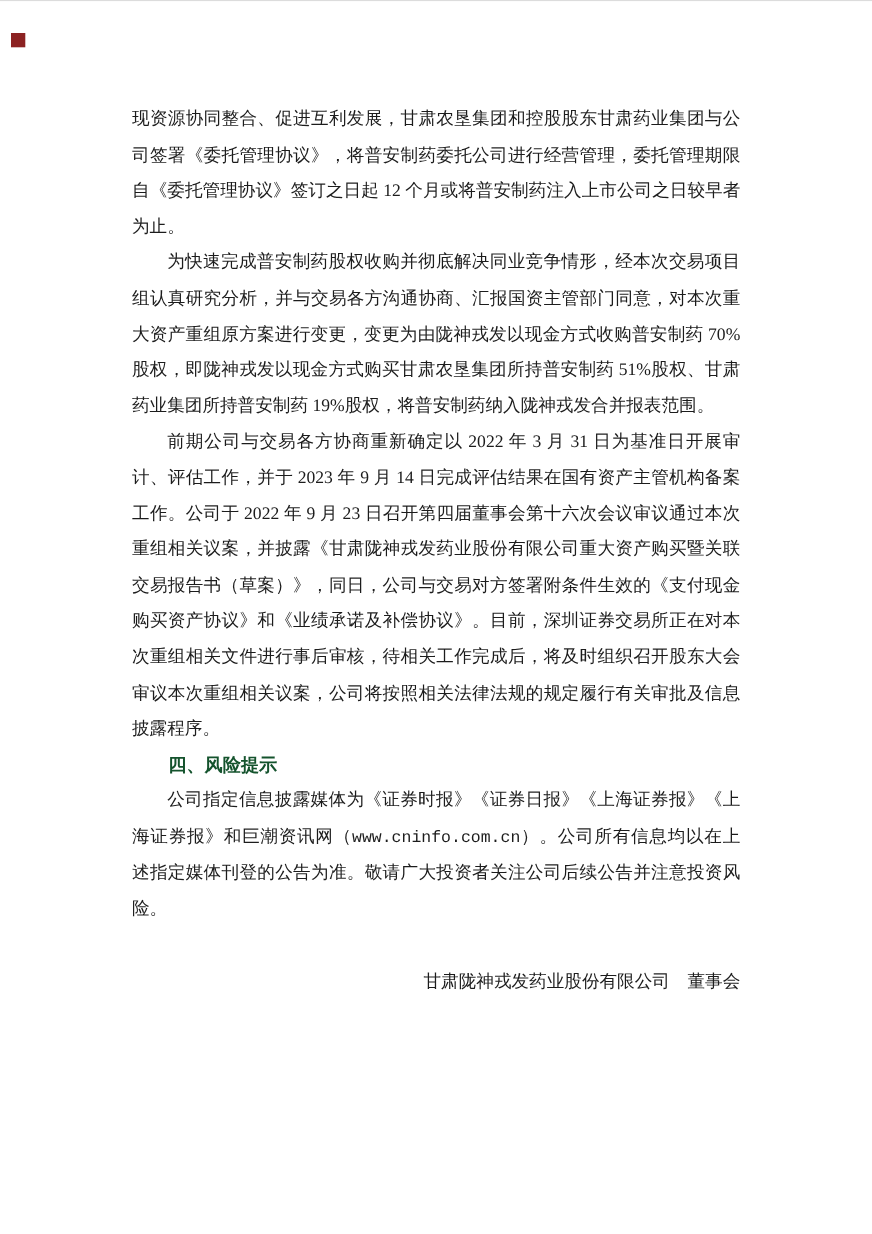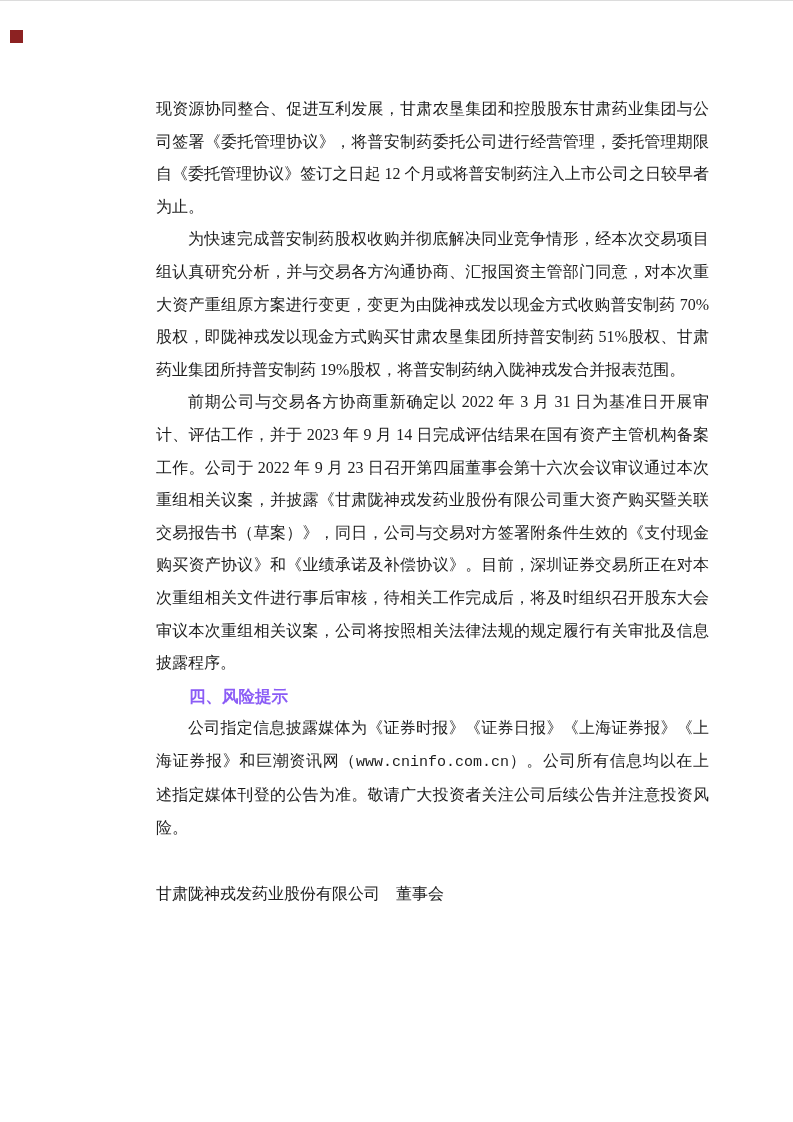--- a/index.html
+++ b/index.html
@@ -28,52 +28,52 @@
     width: 13px;
     height: 13px;
   }
   .content {
     position: absolute;
     top: 0;
     left: 0;
     box-sizing: content-box;
     padding: 93px 80px 0 120px;
     width: 553px;
-    margin-left: 36px;
   }
   .body-para {
     margin: 0;
     font-size: 16px;
     line-height: 32.6px;
     text-align: justify;
     text-indent: 2em;
   }
   .no-indent {
     text-indent: 0;
   }
   .section-heading {
     margin: 0;
     font-size: 16.5px;
     line-height: 32.6px;
     font-weight: bold;
     font-family: "Liberation Sans", "DejaVu Sans", sans-serif;
     text-indent: 2em;
-    color: #8b5cf6;
+    color: #14532d;
   }
   .url-text {
     font-family: Liberation Mono, monospace;
     font-size: 15px;
   }
   .spacer-line {
     height: 33px;
   }
   .sign-line {
     margin: 0;
     font-size: 16px;
     line-height: 32.6px;
+    text-align: right;
   }
 </style>
 </head>
 <body>
 
 <div class="top-edge" style="background: rgb(220, 220, 220);"></div>
 
 <div class="page-marker" style="background: rgb(140, 34, 34);"></div>
 
 <div class="content">

